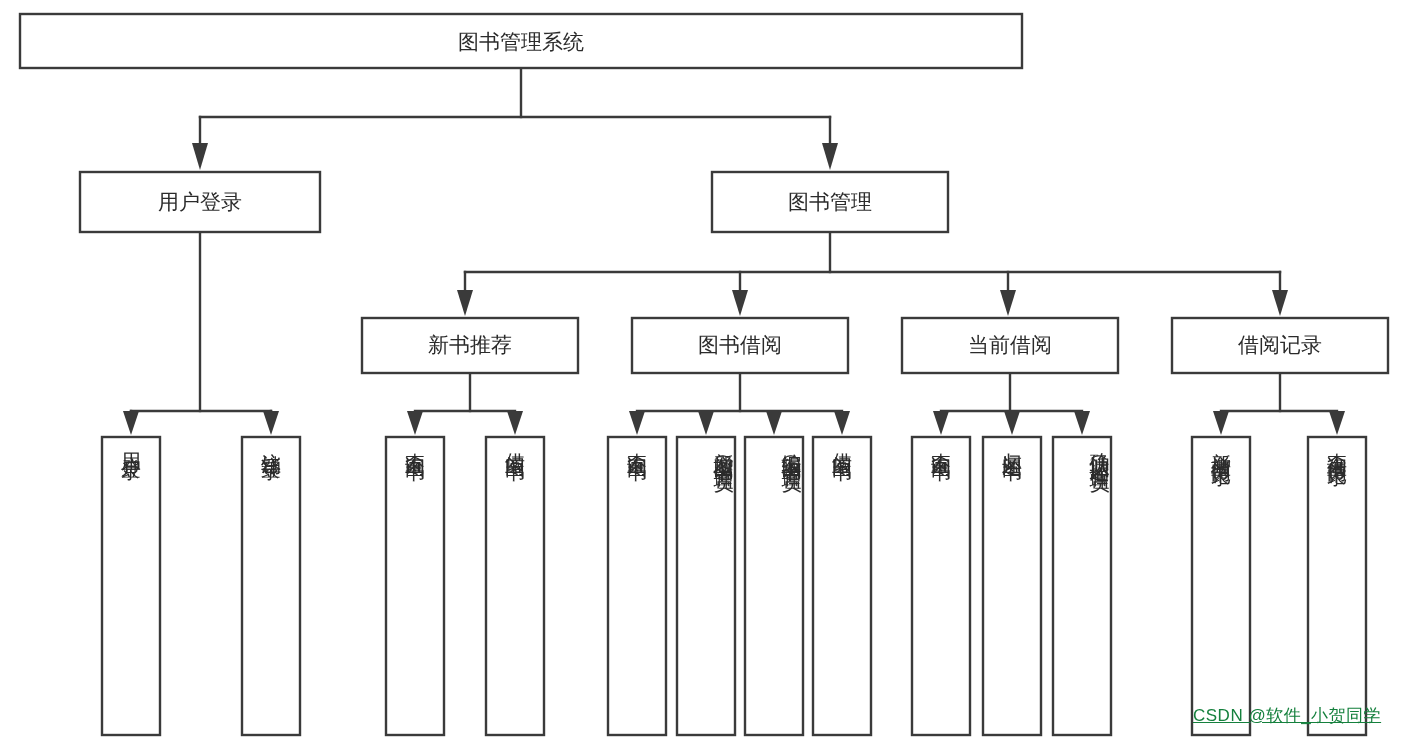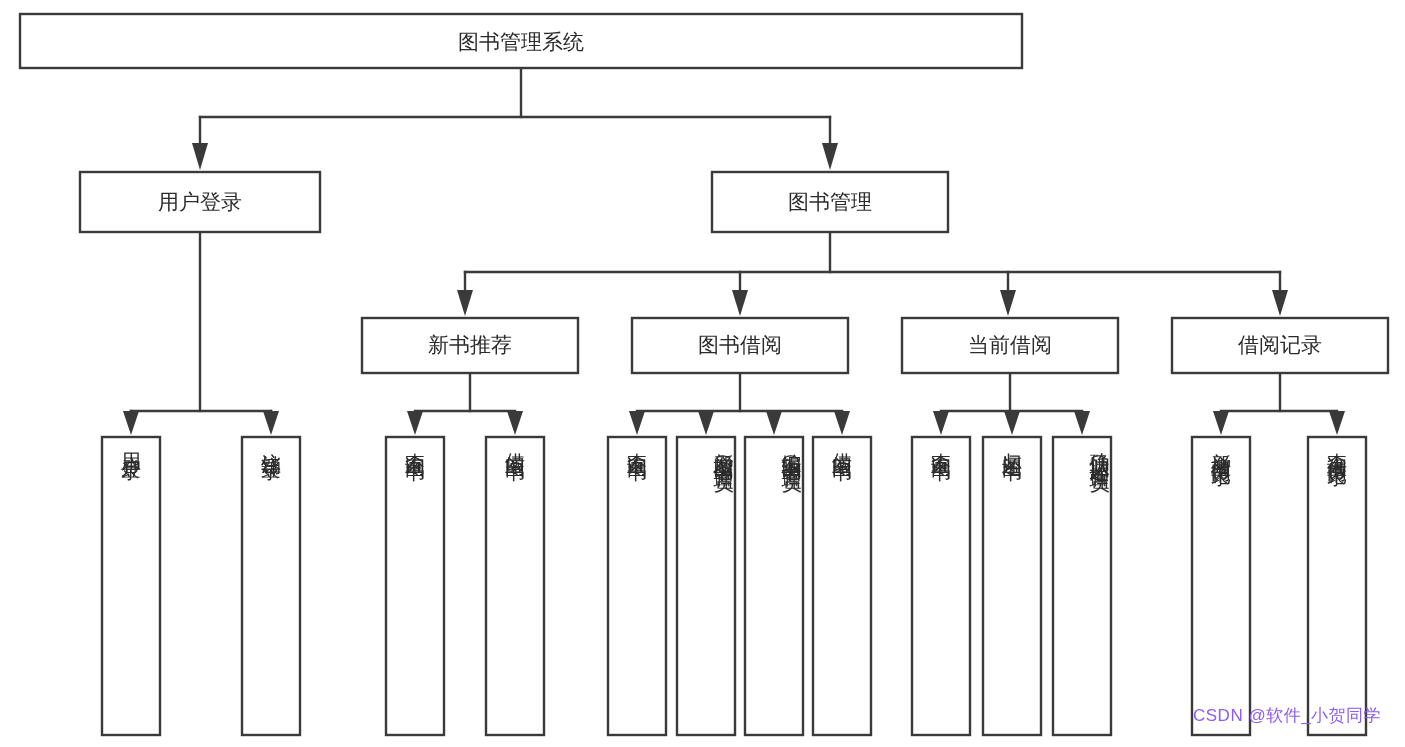--- a/index.html
+++ b/index.html
@@ -62,23 +62,24 @@
     display: flex;
     align-items: center;
     justify-content: flex-start;
     white-space: nowrap;
     pointer-events: none;
   }
   .watermark {
     position: absolute;
     font-family: "Liberation Sans", "DejaVu Sans", sans-serif;
     font-size: 17px;
-    color: #8b5cf6;
+    color: #15803d;
     white-space: nowrap;
     letter-spacing: 0.5px;
+    text-decoration: underline;
   }
 </style>
 </head>
 <body>
 
 <div id="diagram-root">
 
   <svg class="flow" viewBox="0 0 1405 747">
 
     <g>

